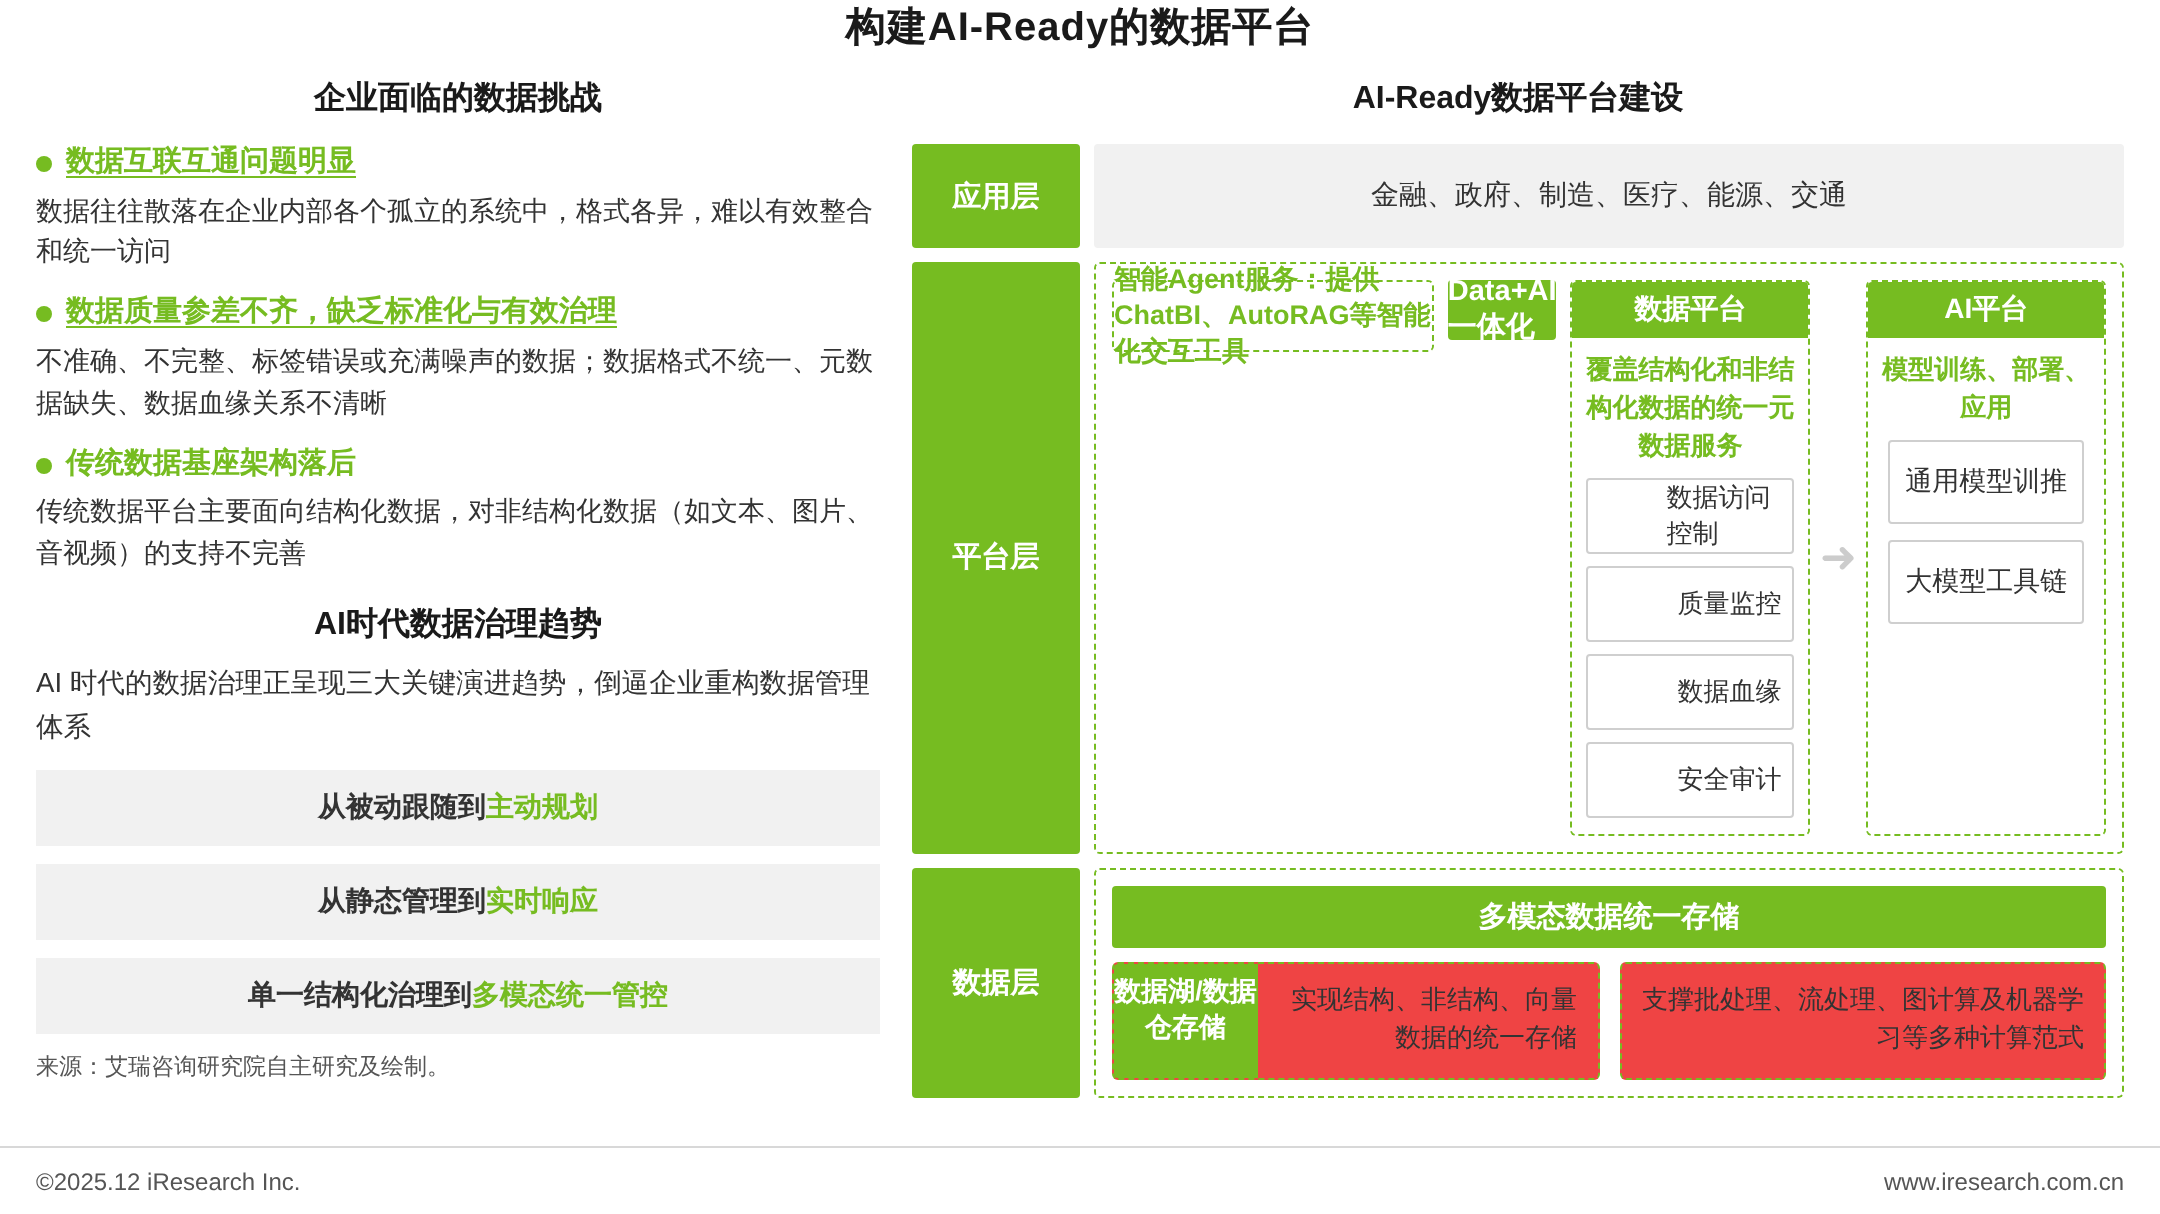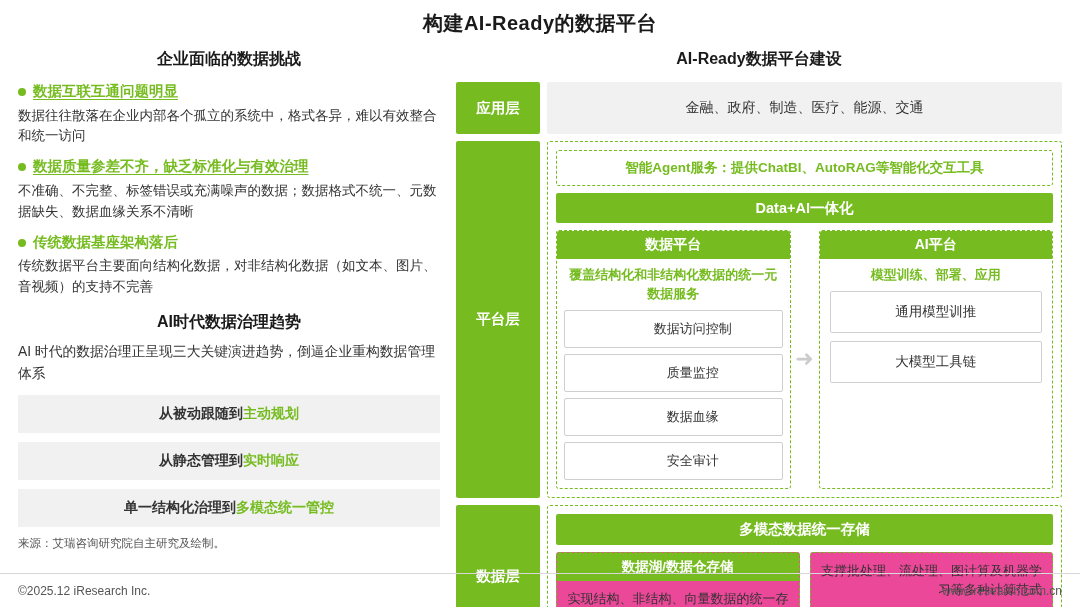--- a/index.html
+++ b/index.html
@@ -19,21 +19,21 @@
     position: relative;
     width: 1080px;
     height: 607px;
     box-sizing: border-box;
   }
   .title {
     text-align: center;
     font-size: 20px;
     font-weight: bold;
     color: #1a1a1a;
-    padding-top: 10px;
+    padding-top: 0;
     letter-spacing: 0.5px;
   }
   .columns {
     display: flex;
     padding: 12px 18px 0 18px;
     box-sizing: border-box;
   }
   .left-col {
     width: 430px;
     flex: 0 0 430px;
@@ -154,21 +154,21 @@
     font-size: 14px;
     color: #333333;
     border-radius: 2px;
   }
   .platform-body {
     border: 1.4px dashed #76bc21;
     border-radius: 3px;
     padding: 8px;
     box-sizing: border-box;
     display: flex;
-    flex-direction: column;
+    flex-direction: row;
     gap: 7px;
   }
   .agent-box {
     border: 1.4px dashed #76bc21;
     border-radius: 3px;
     height: 34px;
     display: flex;
     align-items: center;
     justify-content: center;
     font-size: 13.5px;
@@ -282,22 +282,21 @@
   .storage-panels {
     display: flex;
     gap: 10px;
   }
   .s-panel {
     flex: 1 1 0;
     border: 1.4px dashed #76bc21;
     border-radius: 3px;
     overflow: hidden;
     display: flex;
-    flex-direction: column;
-    background: #ec4899;
+    background: #ef4444;
   }
   .s-panel-head {
     background: #76bc21;
     color: #ffffff;
     font-size: 13.5px;
     font-weight: bold;
     text-align: center;
     padding: 5px 0;
   }
   .s-panel-body {

